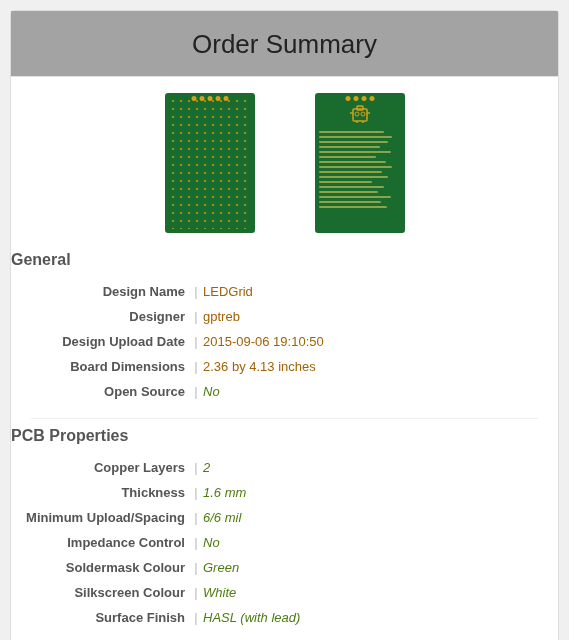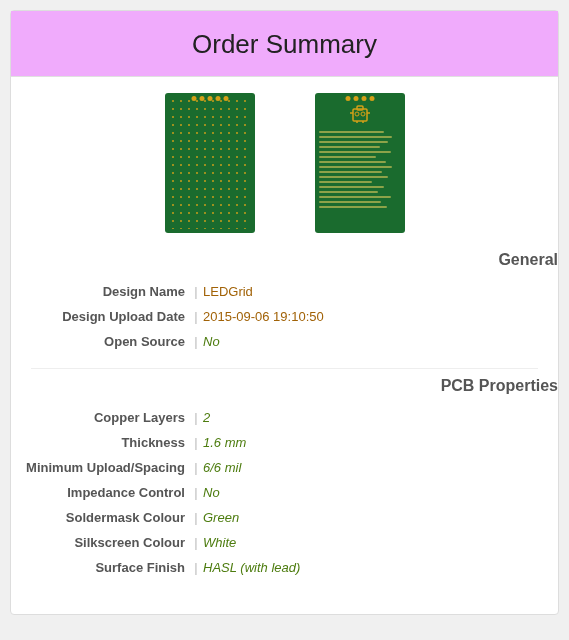--- a/index.html
+++ b/index.html
@@ -18,21 +18,21 @@
       border-radius: 4px;
       width: 549px;
       padding-bottom: 20px;
     }
     .page-title {
       text-align: center;
       font-size: 26px;
       font-weight: normal;
       color: #222;
       padding: 18px 0 16px;
-      background: #f0abfc;
+      background: #a3a3a3;
       border-bottom: 1px solid #e0e0e0;
       margin-bottom: 16px;
     }
     .pcb-images {
       display: flex;
       justify-content: center;
       gap: 60px;
       margin-bottom: 18px;
     }
     .pcb-img {
@@ -91,21 +91,21 @@
     }
     .pcb-robot {
       position: absolute;
       top: 8px;
       left: 50%;
       transform: translateX(-50%);
       width: 24px;
       height: 24px;
     }
     .section-title {
-      text-align: right;
+      text-align: left;
       font-size: 16px;
       font-weight: bold;
       color: #555;
       margin: 8px 0 10px;
     }
     .info-table {
       width: 100%;
       border-collapse: collapse;
       margin-bottom: 14px;
     }
@@ -201,23 +201,33 @@
   <div class="section-title">General</div>
 
   <table class="info-table">
     <tbody>
         <tr>
       <td>Design Name</td>
       <td class="separator">|</td>
       <td class="value">LEDGrid</td>
     </tr>
     <tr>
+      <td>Designer</td>
+      <td class="separator">|</td>
+      <td class="value">gptreb</td>
+    </tr>
+    <tr>
       <td>Design Upload Date</td>
       <td class="separator">|</td>
       <td class="value">2015-09-06 19:10:50</td>
+    </tr>
+    <tr>
+      <td>Board Dimensions</td>
+      <td class="separator">|</td>
+      <td class="value">2.36 by 4.13 inches</td>
     </tr>
     <tr>
       <td>Open Source</td>
       <td class="separator">|</td>
       <td class="value-plain">No</td>
     </tr>
   </tbody>
     </table>
 
   <hr class="divider">

